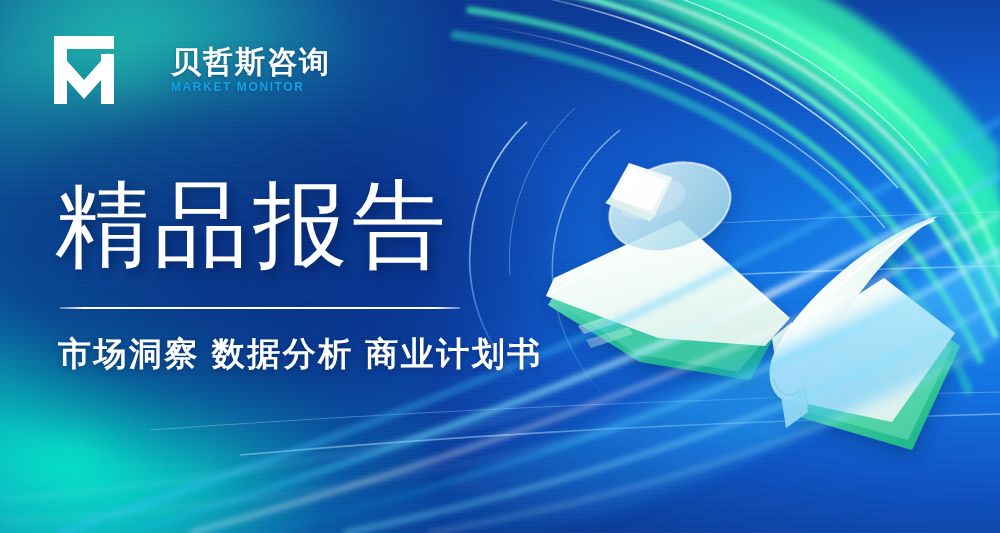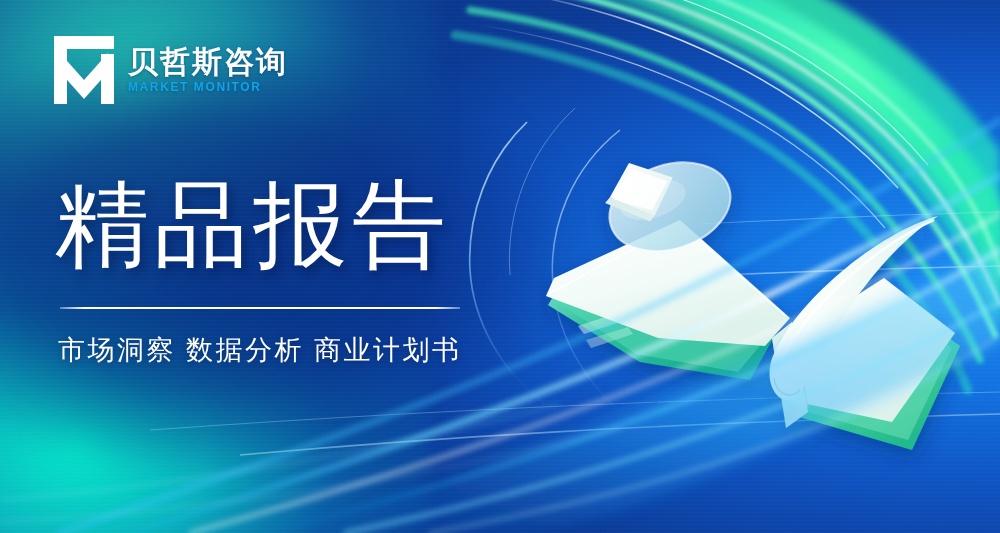--- a/index.html
+++ b/index.html
@@ -61,21 +61,21 @@
   .swoosh-wrap svg { position: absolute; inset: 0; width: 1000px; height: 533px; display: block; }
 
   
   .logo-block {
     position: absolute;
     left: 54px; top: 36px;
     display: flex; align-items: center; gap: 14px;
     z-index: 8;
   }
   .logo-mark { width: 60px; height: 68px; display: block; }
-  .logo-text { display: flex; flex-direction: column; gap: 4px; }
+  .logo-text { display: flex; flex-direction: column; gap: 4px; margin-left: 43px; }
   .logo-cn {
     color: #ffffff;
     font-size: 30px;
     font-weight: 700;
     letter-spacing: 2px;
     line-height: 1;
     text-shadow: 0 1px 3px rgba(0,30,80,.35);
   }
   .logo-en {
     color: #0ea5e9;
@@ -103,22 +103,22 @@
     position: absolute;
     left: 60px; top: 307px;
     width: 400px; height: 2px;
     background: linear-gradient(90deg, rgba(255,255,255,.35) 0%, #ffffff 6%, #ffffff 94%, rgba(255,255,255,.35) 100%);
     z-index: 8;
   }
   .subtitle {
     position: absolute;
     left: 58px; top: 332px;
     color: #ffffff;
-    font-size: 27px;
-    font-weight: 400;
+    font-size: 33px;
+    font-weight: 700;
     letter-spacing: 2.5px;
     line-height: 1.35;
     white-space: nowrap;
     text-shadow: 0 2px 6px rgba(2,20,64,0.40);
     z-index: 8;
   }
 
   
   .book-wrap {
     position: absolute;

